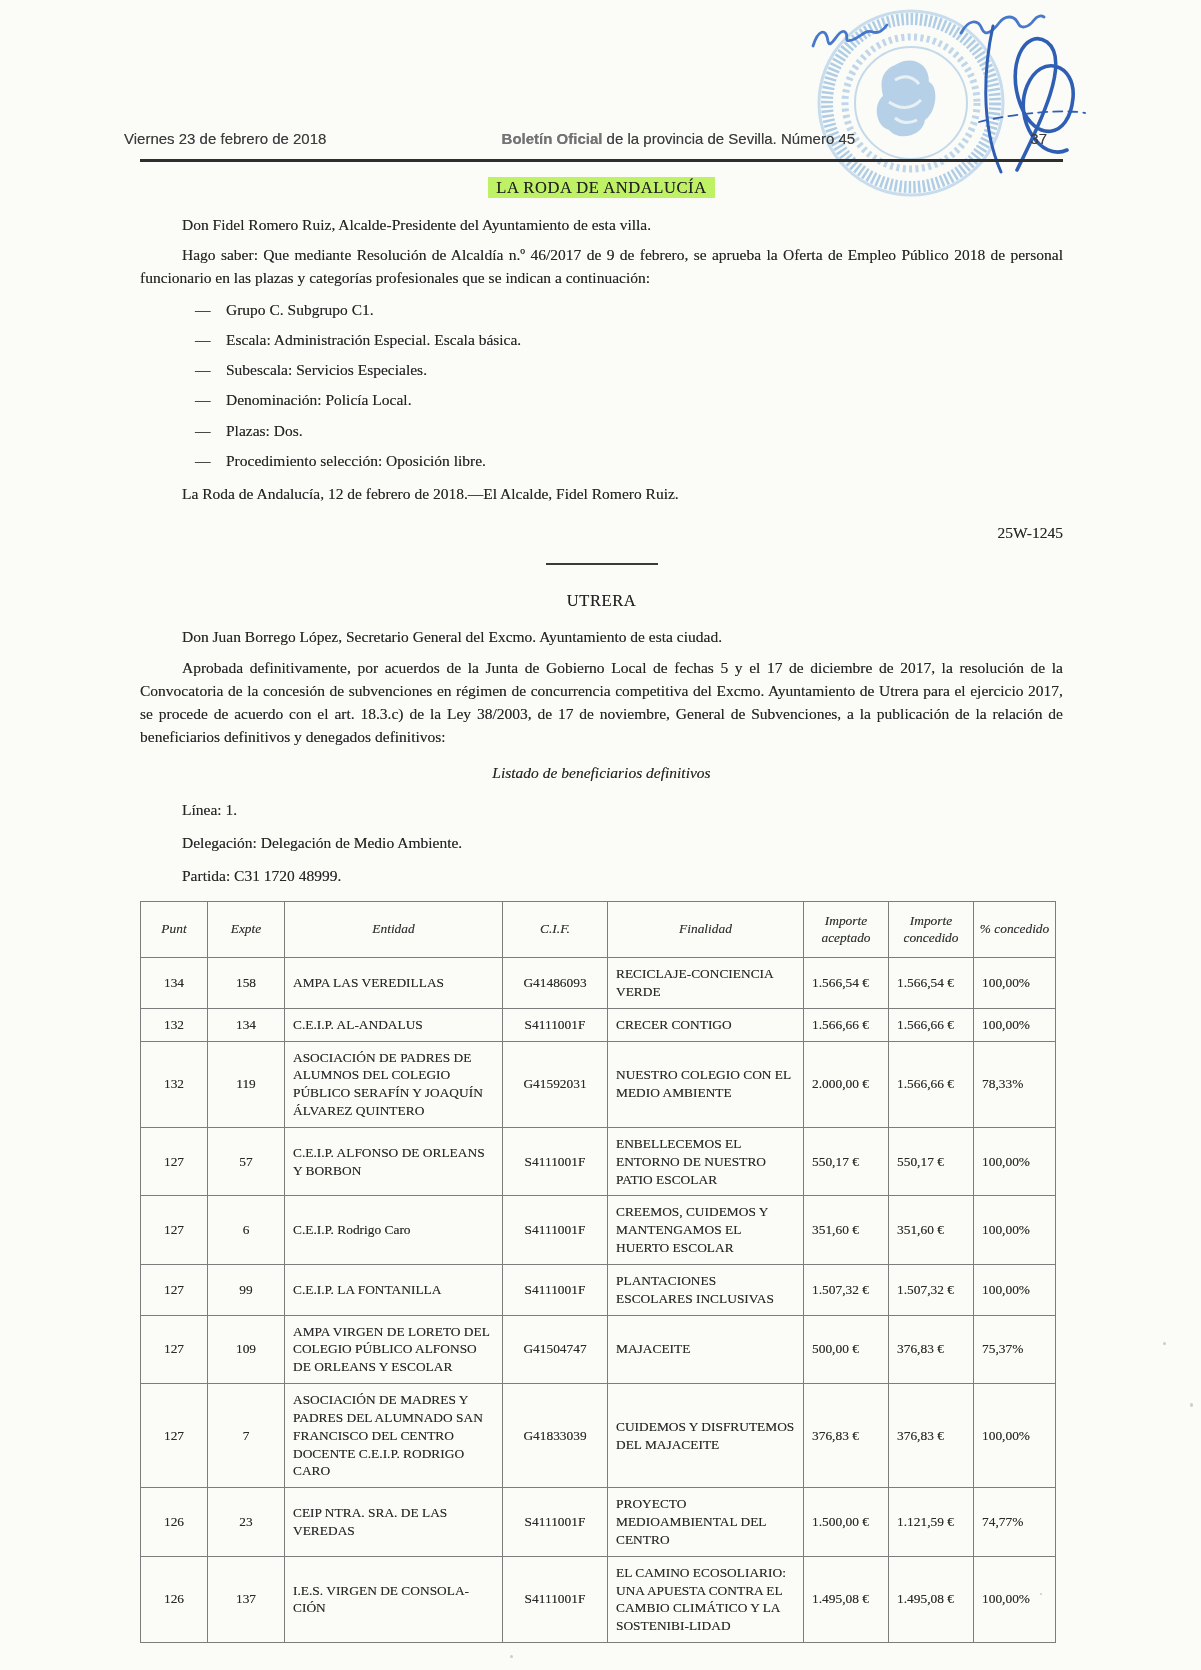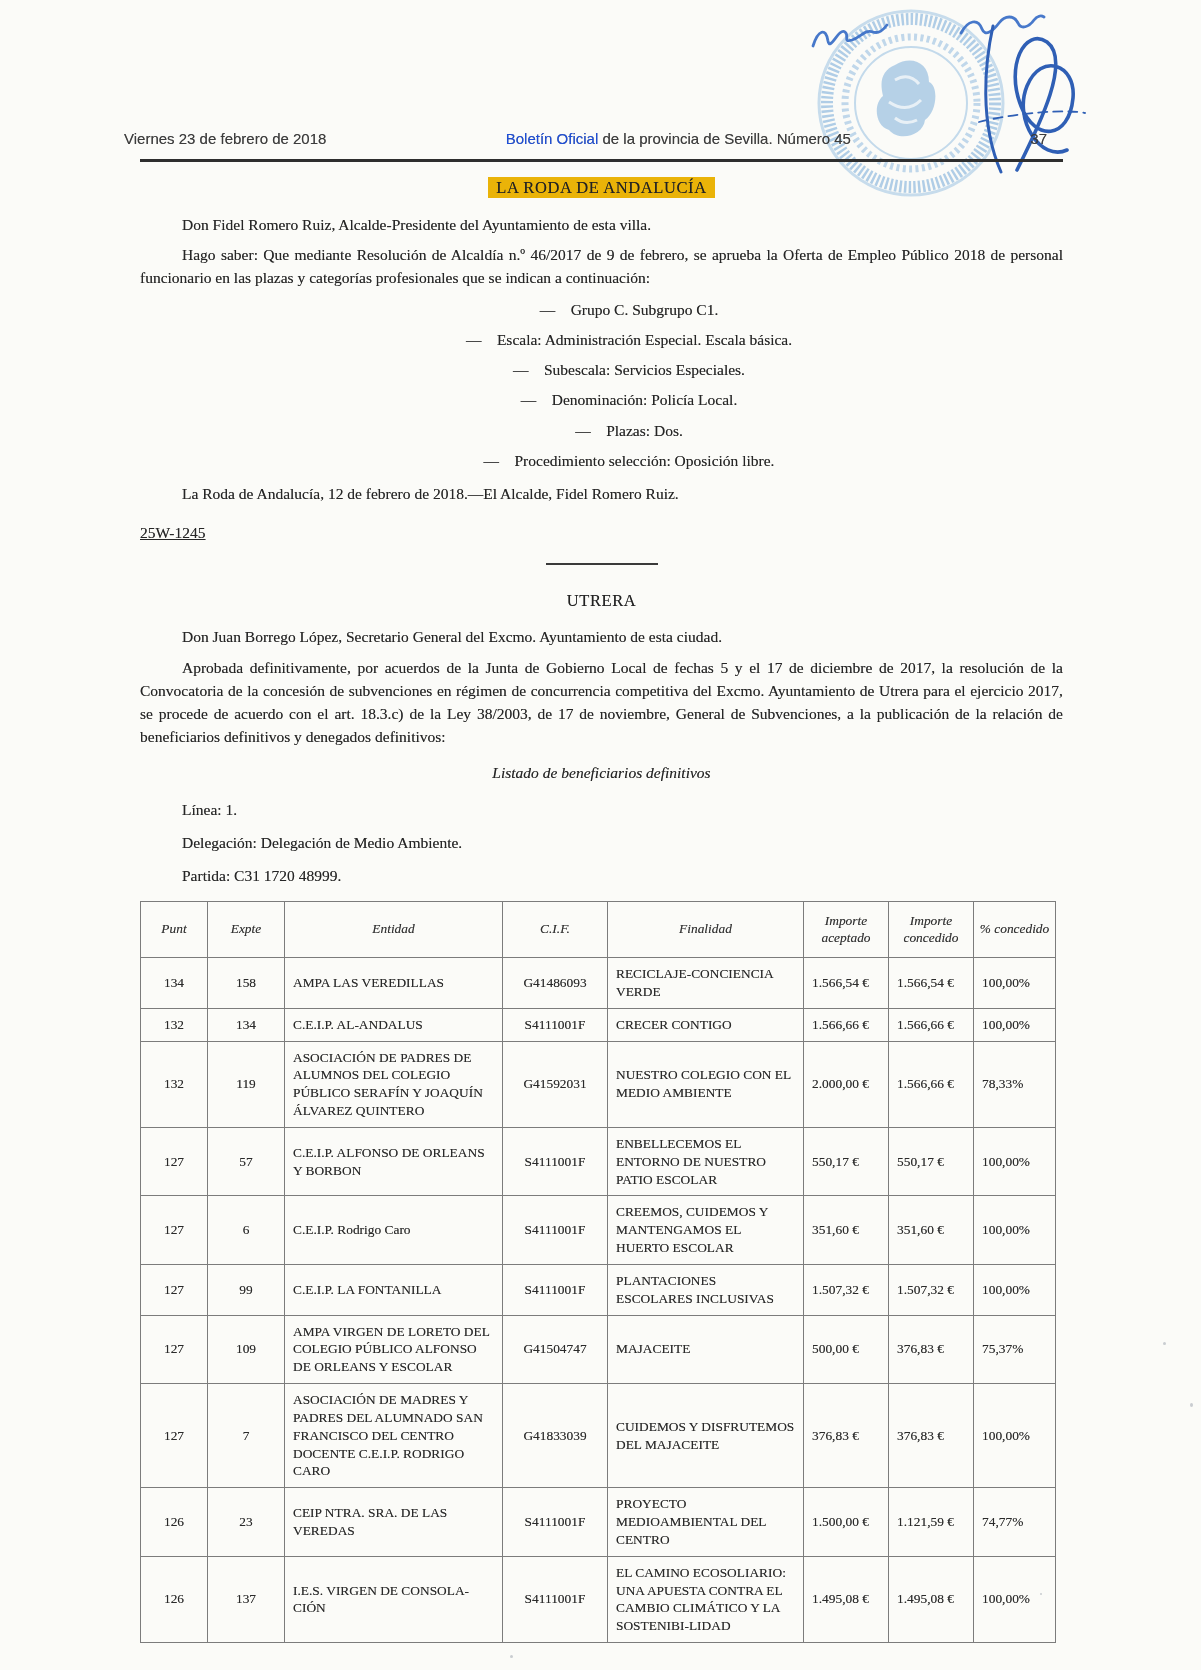--- a/index.html
+++ b/index.html
@@ -16,41 +16,41 @@
   
   .pagehead{
     position:absolute; left:124px; top:130px; width:923px;
     font-family:"Liberation Sans","DejaVu Sans",sans-serif;
     font-size:15px; color:#3d3d3d;
     display:flex; align-items:flex-start;
   }
   .pagehead .left{ flex:0 0 auto; }
   .pagehead .center{ flex:1 1 auto; text-align:center; }
   .pagehead .right{ flex:0 0 auto; }
-  .pagehead .bold{ font-weight:normal; color:#1d4ed8; }
+  .pagehead .bold{ font-weight:bold; color:#737373; }
   .headrule{
     position:absolute; left:140px; top:159px; width:923px; height:3px;
     background:#2e2e2e;
   }
 
   
   .content{
     position:absolute; left:140px; top:176px; width:923px;
     font-size:15.5px; line-height:1.5; text-align:justify;
   }
   h2.sec-title{
     font-size:16.5px; font-weight:normal; letter-spacing:.6px;
     text-align:center; margin:0 0 12px 0; color:#222;
   }
-  h2.sec-title mark{ background:#eab308; padding:1px 8px; color:inherit; }
+  h2.sec-title mark{ background:#bef264; padding:1px 8px; color:inherit; }
   h2.plain{ background:none;margin-top:24px; }
   .content p{ margin:7px 0; text-indent:42px; }
   ul.dashlist{ list-style:none; margin:8px 0 10px 0; padding:0 0 0 55px; }
-  ul.dashlist li{ margin:7px 0; text-align:center; }
-  .ref{ text-align:left; margin:16px 0 4px 0;text-decoration:underline; }
+  ul.dashlist li{ margin:7px 0; text-align:left; }
+  .ref{ text-align:right; margin:16px 0 4px 0; }
   .sep{ width:112px; height:0; border-top:2px solid #3a3a3a; margin:18px auto 16px auto; }
   .listado{ text-align:center; font-style:italic; margin:12px 0 14px 0 !important; text-indent:0 !important; }
   .meta{ padding-left:42px; text-align:left; }
   .meta div{ margin:10px 0; }
 
   
   table.bof{
     border-collapse:collapse; width:915px; margin-top:13px;
     font-size:13.4px; line-height:1.33; table-layout:fixed;
     color:#2a2a2a;

